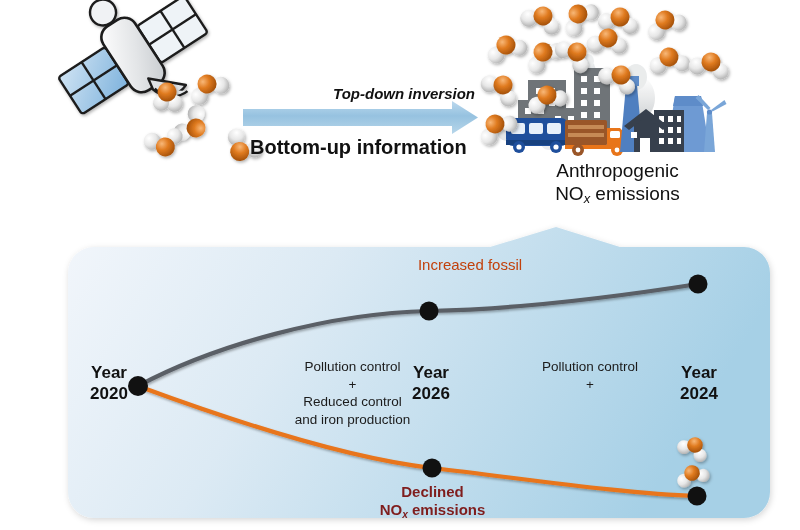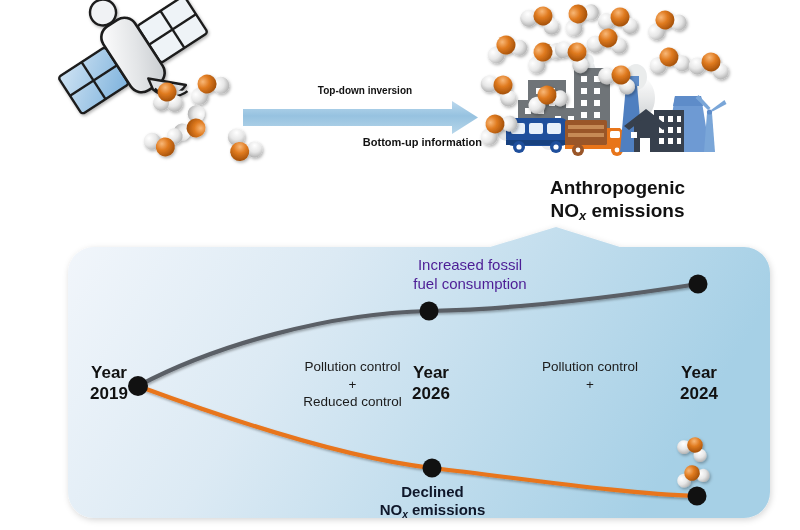--- a/index.html
+++ b/index.html
@@ -15,48 +15,48 @@
   #stage > svg{position:absolute;left:0;top:0;}
 
   .lbl{position:absolute;color:#111111;}
   .lbl-bold{font-weight:bold;}
 
   #label-no2{
     left:60px;top:165px;width:220px;
     text-align:center;font-size:19px;font-weight:bold;line-height:1.22;
   }
   #label-anthro{
-    left:495px;top:176px;width:245px;
-    text-align:center;font-size:19px;font-weight:bold;line-height:1.22;
+    left:495px;top:159px;width:245px;
+    text-align:center;font-size:19px;font-weight:normal;line-height:1.22;
   }
   #label-topdown{
     left:255px;top:85px;width:220px;
-    text-align:center;font-size:10px;font-weight:bold;
+    text-align:right;font-size:15px;font-weight:bold;font-style:italic;
   }
   #label-bottomup{
     left:250px;top:136px;width:232px;
-    text-align:right;font-size:11px;font-weight:bold;
+    text-align:left;font-size:20px;font-weight:bold;
   }
 
   #label-increased{
     left:370px;top:255px;width:200px;
-    text-align:center;font-size:15px;line-height:1.28;color:#4c1d95;
+    text-align:center;font-size:15px;line-height:1.28;color:#c2410c;
   }
   #label-pc1{
     left:255px;top:358px;width:195px;
     text-align:center;font-size:13.5px;line-height:1.3;color:#1b1b1b;
   }
   #label-pc2{
     left:490px;top:358px;width:200px;
     text-align:center;font-size:13.5px;line-height:1.3;color:#1b1b1b;
   }
   #label-declined{
     left:345px;top:483px;width:175px;
     text-align:center;font-size:15px;font-weight:bold;line-height:1.22;
-    color:#0f172a;
+    color:#7f1d1d;
   }
 
   #label-y2020{left:78px;top:362px;width:62px;text-align:center;font-size:17px;font-weight:bold;line-height:1.25;}
   #label-y2021{left:400px;top:362px;width:62px;text-align:center;font-size:17px;font-weight:bold;line-height:1.25;}
   #label-y2022{left:668px;top:362px;width:62px;text-align:center;font-size:17px;font-weight:bold;line-height:1.25;}
 
   sub,.sub{font-size:0.68em;vertical-align:-0.25em;}
   .subi{font-size:0.68em;vertical-align:-0.25em;font-style:italic;}
 </style>
 </head>
@@ -395,42 +395,42 @@
   <div class="lbl lbl-bold" id="label-anthro">
     <span>Anthropogenic</span><br>
     <span><span>NO</span><span class="subi">x</span><span> emissions</span></span>
   </div>
 
   <div class="lbl" id="label-topdown">Top-down inversion</div>
   <div class="lbl" id="label-bottomup">Bottom-up information</div>
 
   <div class="lbl" id="label-increased">
     <span>Increased fossil</span><br>
-    <span>fuel consumption</span>
   </div>
 
   <div class="lbl" id="label-pc1">
     <span>Pollution control</span><br>
     <span>+</span><br>
     <span>Reduced control</span><br>
+    <span>and iron production</span>
   </div>
 
   <div class="lbl" id="label-pc2">
     <span>Pollution control</span><br>
     <span>+</span><br>
   </div>
 
   <div class="lbl" id="label-declined">
     <span>Declined</span><br>
     <span><span>NO</span><span class="subi">x</span><span> emissions</span></span>
   </div>
 
   <div class="lbl" id="label-y2020">
     <span>Year</span><br>
-    <span>2019</span>
+    <span>2020</span>
   </div>
   <div class="lbl" id="label-y2021">
     <span>Year</span><br>
     <span>2026</span>
   </div>
   <div class="lbl" id="label-y2022">
     <span>Year</span><br>
     <span>2024</span>
   </div>
 

